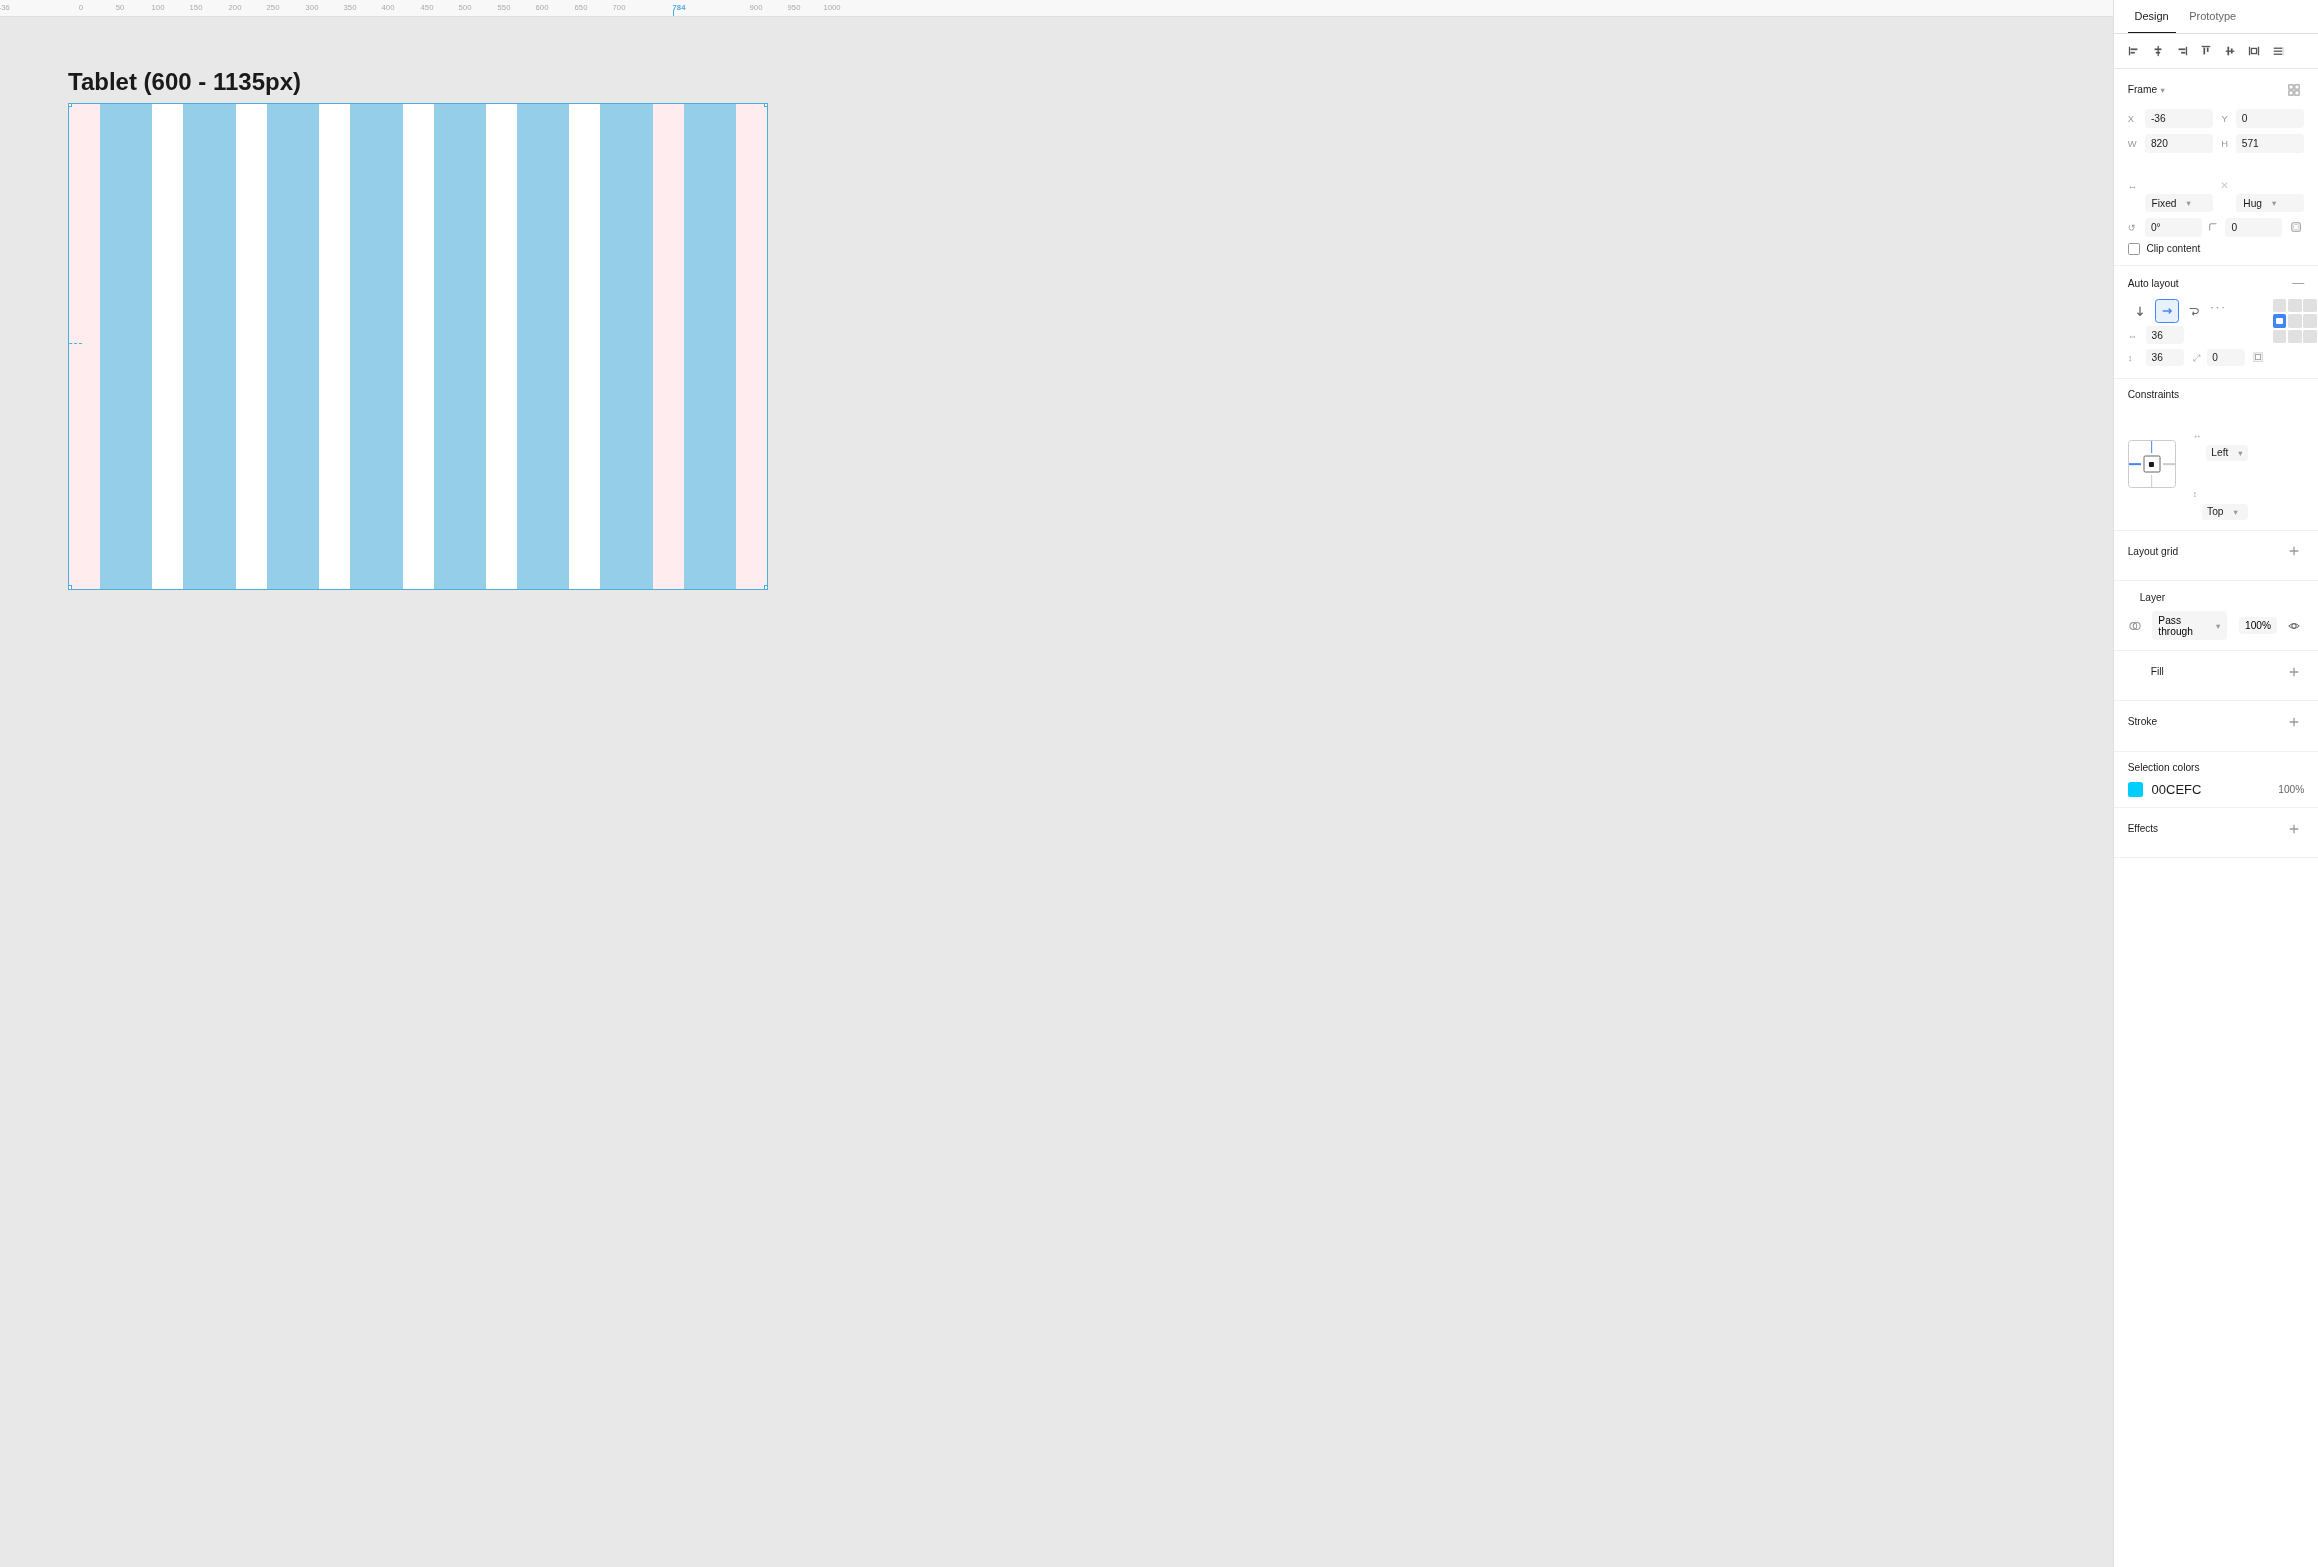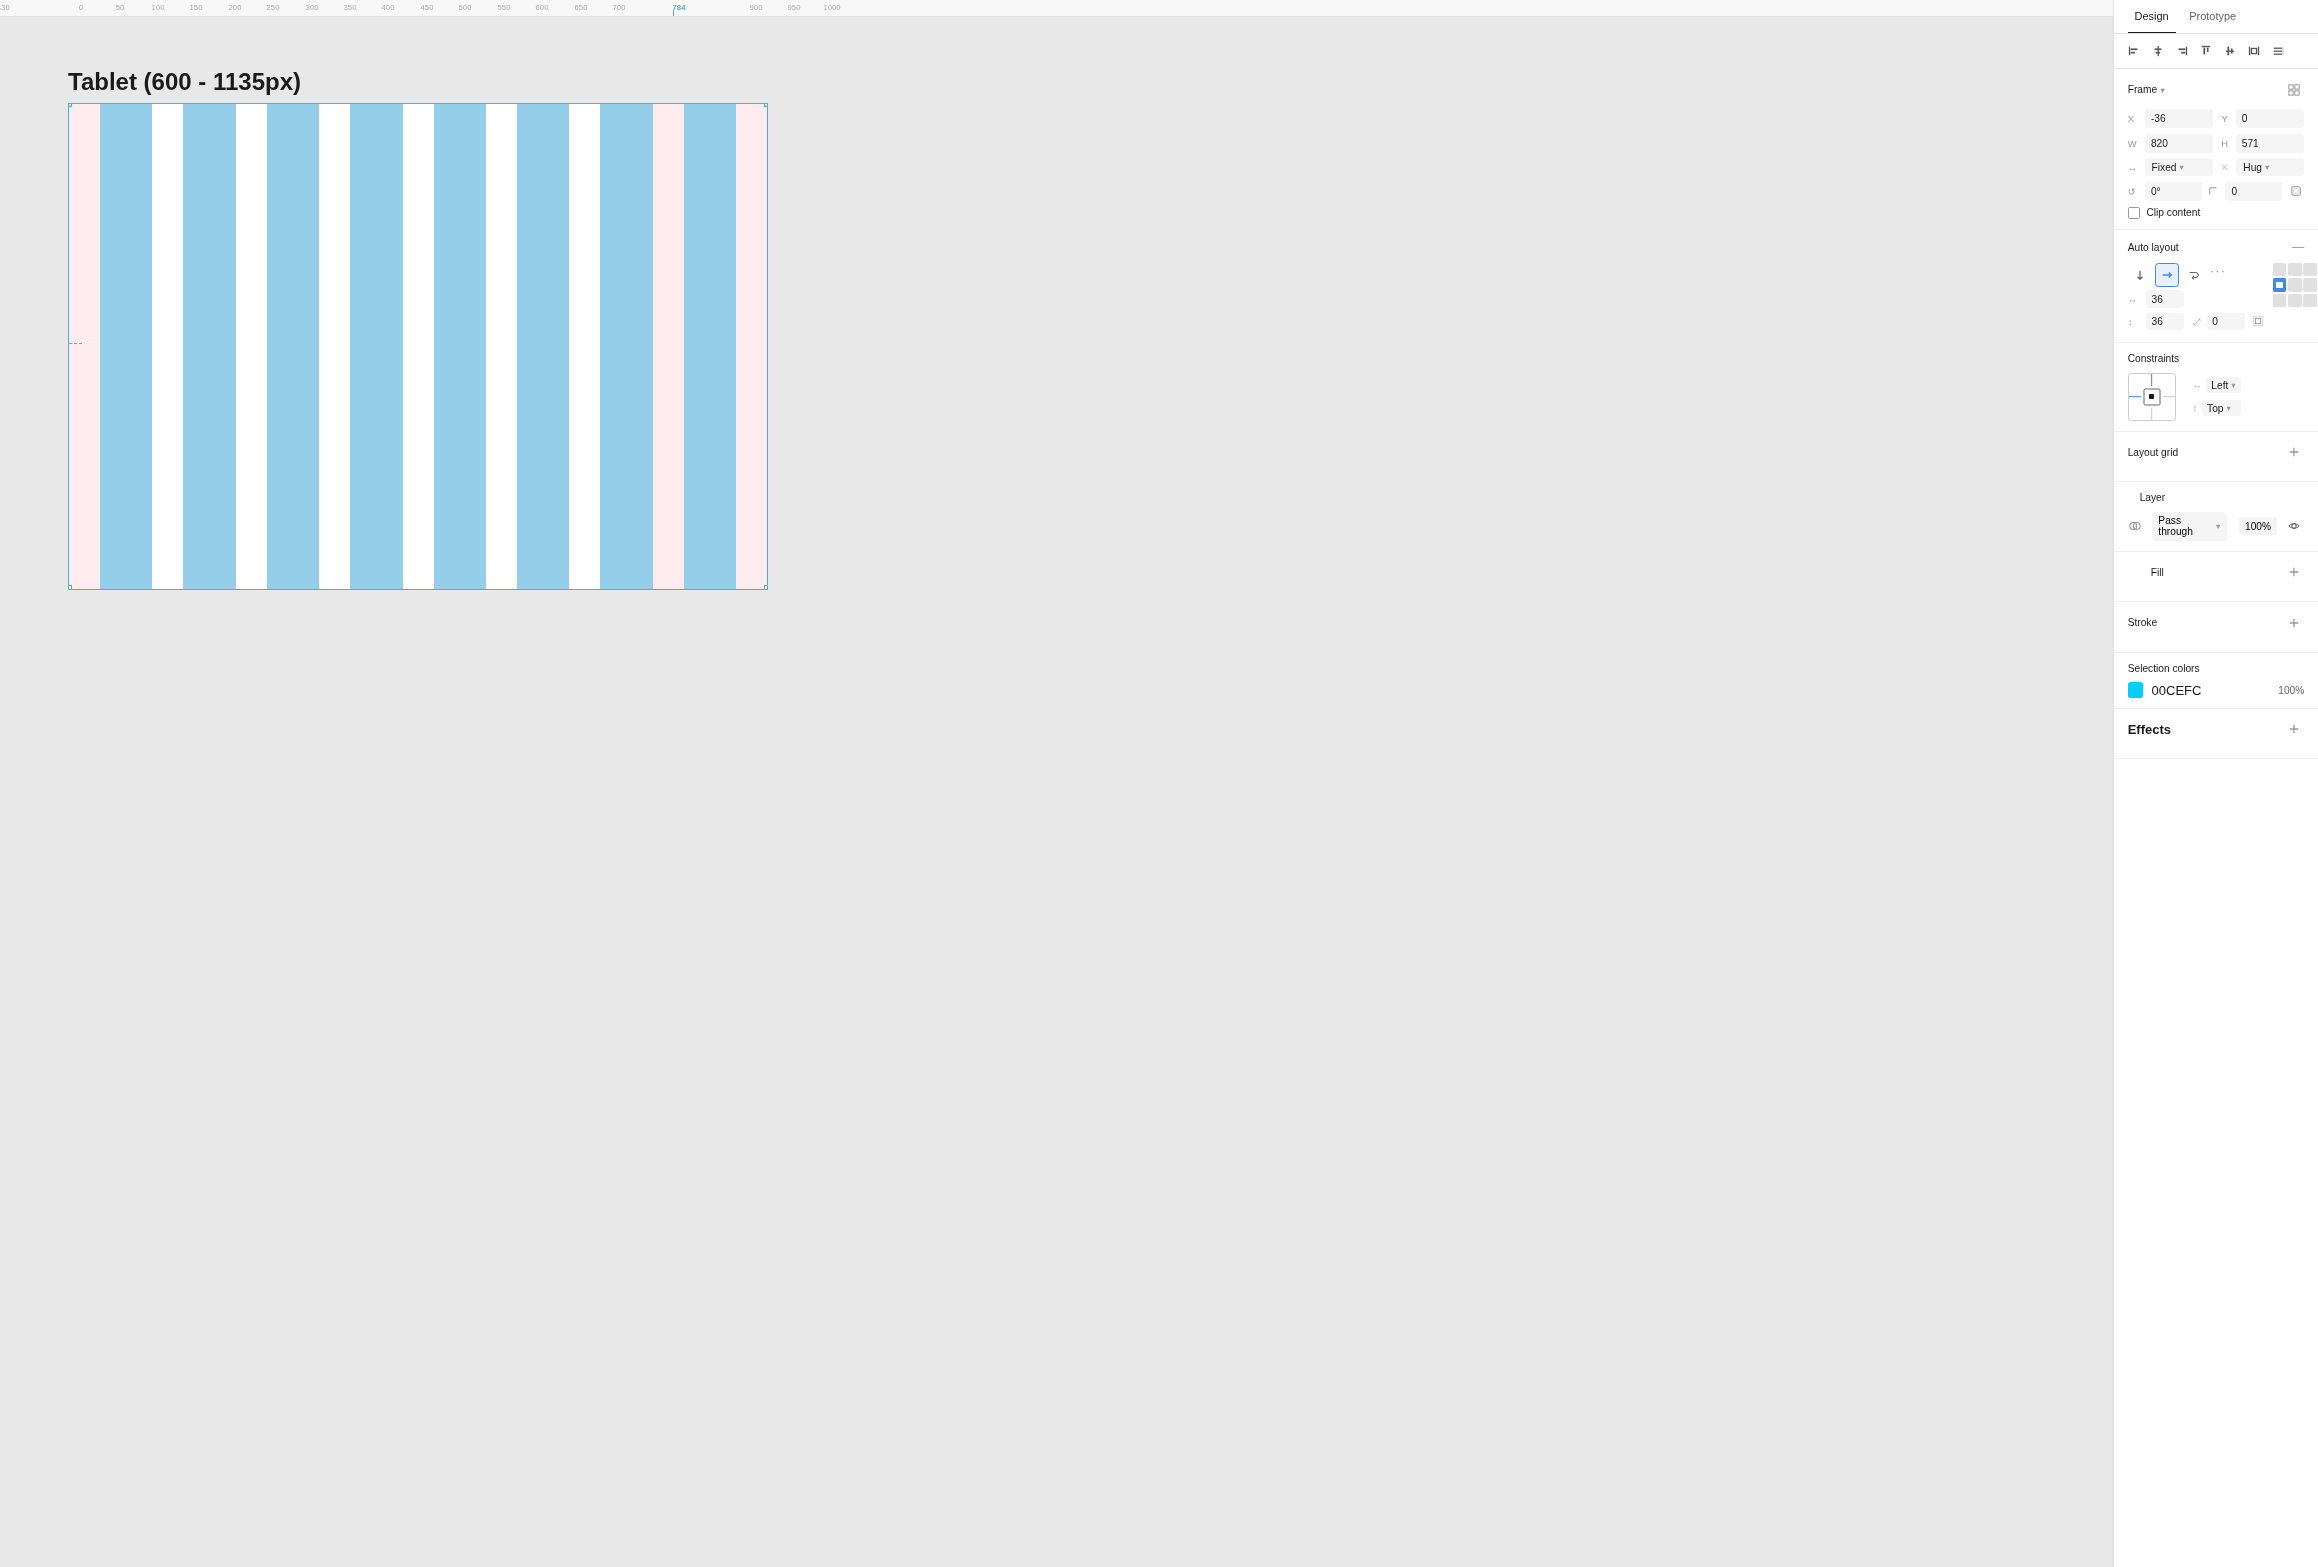--- a/index.html
+++ b/index.html
@@ -206,28 +206,29 @@
       padding: 3.4px 5.1px;
       font-size: 10.2px;
       color: #1a1a1a;
       flex: 1;
       min-width: 0;
     }
 
     .dropdown-value {
       display: flex;
       align-items: center;
-      gap: 3px;
+      gap: 10px;
       background: #f5f5f5;
       border-radius: 3.4px;
       padding: 3.4px 6.8px;
       font-size: 10.2px;
       color: #1a1a1a;
       cursor: pointer;
       flex: 1;
+      margin-top: 36px;
     }
 
     .dropdown-arrow {
       color: #999;
       font-size: 8.5px;
     }
 
     .checkbox-row {
       display: flex;
       align-items: center;
@@ -795,21 +796,21 @@
     </div>
     <div class="color-swatch-row">
       <div class="color-swatch" style="background:#00CEFC;"></div>
       <span class="color-label">00CEFC</span>
       <span class="color-opacity">100%</span>
     </div>
   </div>
 
   <div class="panel-section">
     <div class="section-header">
-      <span style="font-size:13px; font-weight:700; color:#1a1a1a;">Effects</span>
+      <span style="font-size:10px; font-weight:400; color:#1a1a1a;">Effects</span>
       <div class="icon-btn">
         <svg width="12" height="12" viewBox="0 0 14 14">
           <path d="M7 2 L7 12 M2 7 L12 7" stroke="#999" stroke-width="1.5"></path>
         </svg>
       </div>
     </div>
   </div>
 </div>
 
 

